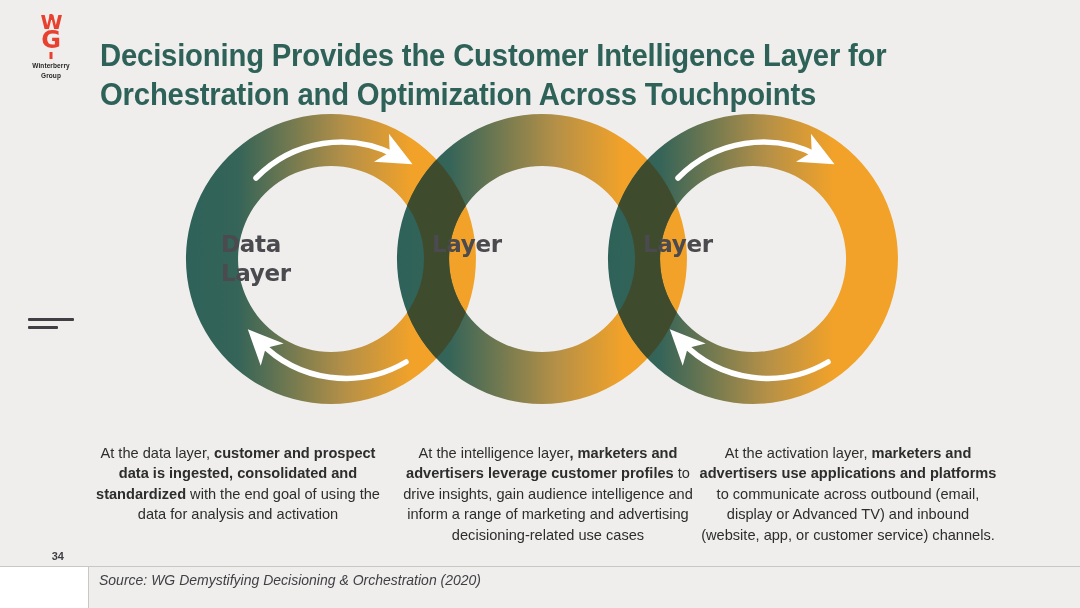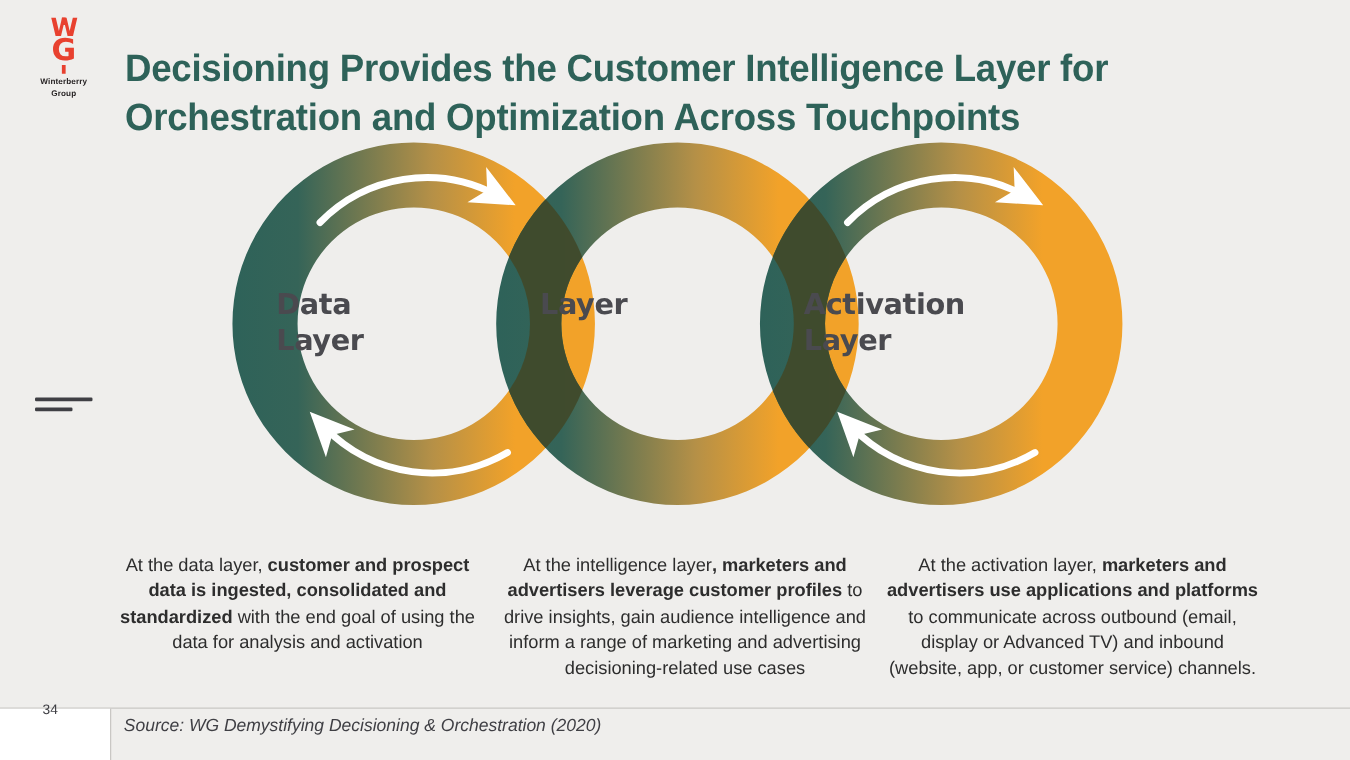--- a/index.html
+++ b/index.html
@@ -122,21 +122,21 @@
   .caption {
     text-align: center;
     color: #2d2d2d;
     font-family: "Liberation Sans", sans-serif;
     font-size: 14.6px;
     line-height: 20.6px;
   }
   .caption b { font-weight: bold; }
   .caption.c1 { width: 300px; }
   .caption.c2 { width: 300px; margin-left: 10px;}
-  .caption.c3 { width: 300px; margin-left: 10px;}
+  .caption.c3 { width: 300px; }
 
   
   #footer-line {
     position: absolute;
     left: 0; top: 566px;
     width: 1080px; height: 1px;
     background: #c9c7c4;
   }
   #footer-white {
     position: absolute;
@@ -145,25 +145,25 @@
     background: #ffffff;
   }
   #footer-divider {
     position: absolute;
     left: 88px; top: 567px;
     width: 1px; height: 41px;
     background: #c9c7c4;
   }
   #page-number {
     position: absolute;
-    left: 34px; top: 562px;
+    left: 34px; top: 550px;
     width: 30px;
-    text-align: left;
+    text-align: right;
     font-size: 11px;
-    font-weight: normal;
+    font-weight: bold;
     color: #3f3f44;
     font-family: "Liberation Sans", sans-serif;
   }
   #source {
     position: absolute;
     left: 99px; top: 572px;
     font-size: 14px;
     font-style: italic;
     color: #3f3f44;
     font-family: "Liberation Sans", sans-serif;
@@ -260,21 +260,20 @@
     </svg>
 
     <div class="ring-label" style="left:41px; top:124px;">
       <div>Data</div>
       <div>Layer</div>
     </div>
     <div class="ring-label" style="left:252px; top:124px;">
       <div>Layer</div>
     </div>
     <div class="ring-label" style="left:463px; top:124px;">
-      <div>Activation</div>
       <div>Layer</div>
     </div>
   </div>
 
   <div id="captions">
     <p class="caption c1"><span>At the data layer, </span><b>customer and prospect data is ingested, consolidated and standardized</b><span> with the end goal of using the data for analysis and activation</span></p>
     <p class="caption c2"><span>At the intelligence layer</span><b>, marketers and advertisers leverage customer profiles</b><span> to drive insights, gain audience intelligence and inform a range of marketing and advertising decisioning-related use cases</span></p>
     <p class="caption c3"><span>At the activation layer, </span><b>marketers and advertisers use applications and platforms</b><span> to communicate across outbound (email, display or Advanced TV) and inbound (website, app, or customer service) channels.</span></p>
   </div>
 

